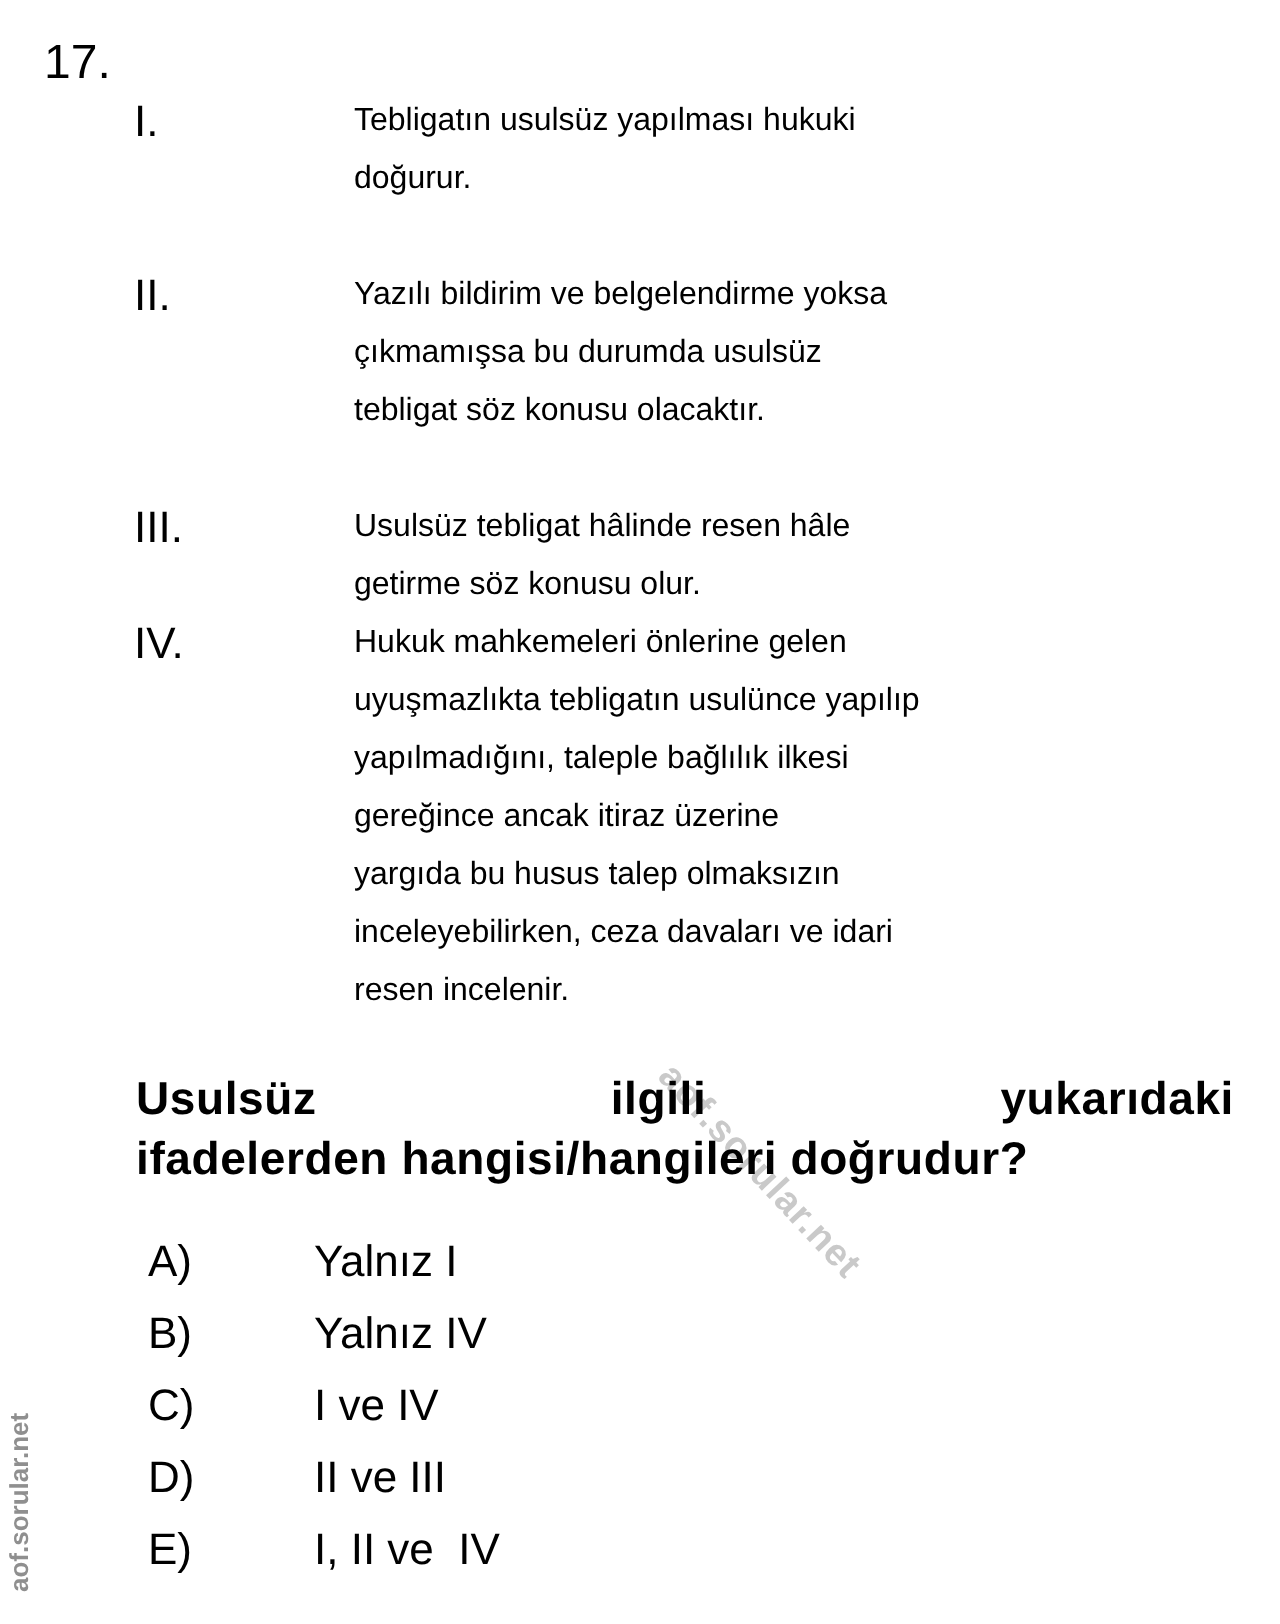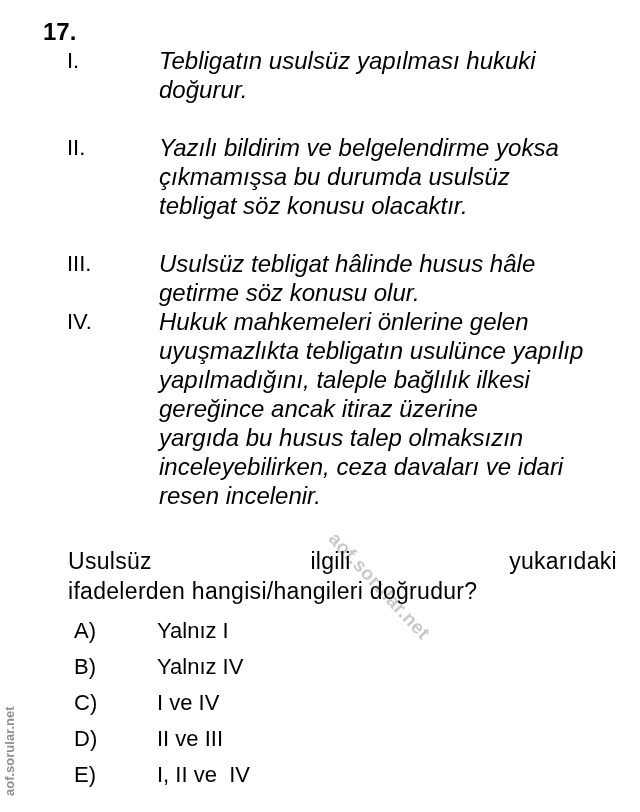--- a/index.html
+++ b/index.html
@@ -13,58 +13,56 @@
       position: relative;
       overflow: hidden;
       font-family: "Liberation Sans", sans-serif;
       color: #000000;
     }
     .qnum {
       position: absolute;
       left: 22px;
       top: 18px;
       font-size: 24px;
-      font-weight: bold;
+      font-weight: normal;
       letter-spacing: 0px;
-      margin-left: 21px;
     }
     .stmt {
       position: absolute;
       left: 0;
       width: 640px;
     }
     .roman {
       position: absolute;
       left: 67px;
       font-size: 22px;
       line-height: 29px;
     }
     .stmt-text {
       position: absolute;
-      left: 159px;
+      left: 177px;
       width: 460px;
-      font-size: 24px;
+      font-size: 16px;
       line-height: 29px;
-      font-style: italic;
     }
     .stmt-text .ln {
       display: block;
       white-space: nowrap;
     }
     .gap {
       display: inline-block;
       width: 108px;
     }
     .question {
       position: absolute;
       left: 68px;
-      top: 546px;
+      top: 534px;
       width: 549px;
       font-size: 23px;
-      font-weight: normal;
+      font-weight: bold;
       line-height: 30px;
       letter-spacing: 0.3px;
     }
     .q-line1 {
       display: flex;
       justify-content: space-between;
     }
     .q-line2 {
       display: block;
       white-space: nowrap;
@@ -132,21 +130,21 @@
   <div class="stmt-text">
     <span class="ln">Yazılı bildirim ve belgelendirme yoksa</span>
     <span class="ln">çıkmamışsa bu durumda usulsüz</span>
     <span class="ln">tebligat söz konusu olacaktır.</span>
   </div>
 </div>
 
 <div class="stmt" style="top:249px;">
   <span class="roman">III.</span>
   <div class="stmt-text">
-    <span class="ln">Usulsüz tebligat hâlinde husus hâle</span>
+    <span class="ln">Usulsüz tebligat hâlinde resen hâle</span>
     <span class="ln">getirme söz konusu olur.</span>
   </div>
 </div>
 
 <div class="stmt" style="top:307px;">
   <span class="roman">IV.</span>
   <div class="stmt-text">
     <span class="ln">Hukuk mahkemeleri önlerine gelen</span>
     <span class="ln">uyuşmazlıkta tebligatın usulünce yapılıp</span>
     <span class="ln">yapılmadığını, taleple bağlılık ilkesi</span>

